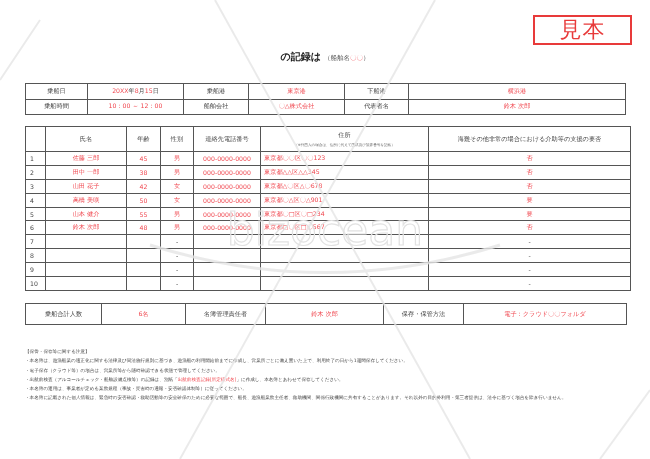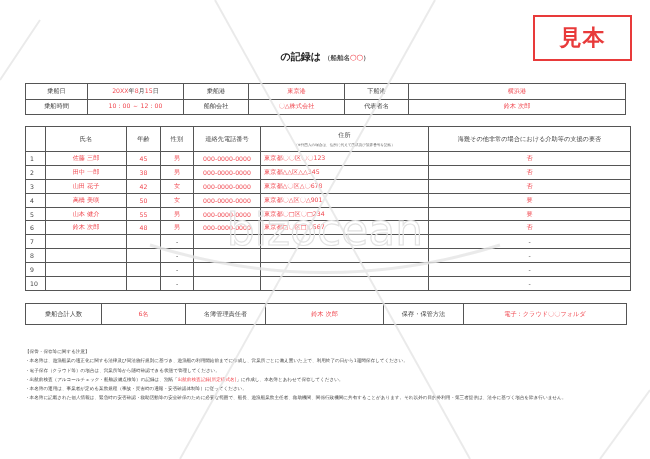--- a/index.html
+++ b/index.html
@@ -2,31 +2,31 @@
 <html><head>
   <meta charset="utf-8">
   <style>
     * { box-sizing: border-box; margin: 0; padding: 0; }
     html, body { width: 650px; height: 459px; background: #ffffff; overflow: hidden; }
     body { position: relative; font-family: "DejaVu Sans", sans-serif; color: #333333; }
 
     .watermark { position: absolute; left: 0; top: 0; width: 650px; height: 459px; pointer-events: none; z-index: 5; }
 
     .stamp {
-      position: absolute; left: 533px; top: 15px; width: 99px; height: 46px;
+      position: absolute; left: 533px; top: 15px; width: 99px; height: 30px;
       border: 2px solid #e83a3a; color: #e83a3a;
-      font-size: 22px; font-weight: bold; letter-spacing: 1px;
+      font-size: 22px; font-weight: normal; letter-spacing: 1px;
       display: flex; align-items: center; justify-content: center;
     }
 
     .title {
       position: absolute; left: 0; top: 50px; width: 650px; text-align: center;
       font-size: 10px; font-weight: bold; color: #222;
     }
-    .title .sub { font-size: 6.5px; font-weight: bold; color: #555; margin-left: 3px; }
+    .title .sub { font-size: 6.5px; font-weight: normal; color: #555; margin-left: 3px; }
     .red { color: #f0474f; }
 
     table { border-collapse: collapse; position: absolute; table-layout: fixed; }
     td, th {
       border: 1px solid #555; font-weight: normal; text-align: center;
       vertical-align: middle; white-space: nowrap; overflow: hidden;
       font-size: 6.2px; color: #444; padding: 0;
     }
 
     .info { left: 25px; top: 83px; width: 600px; border: 1.5px solid #444; }

